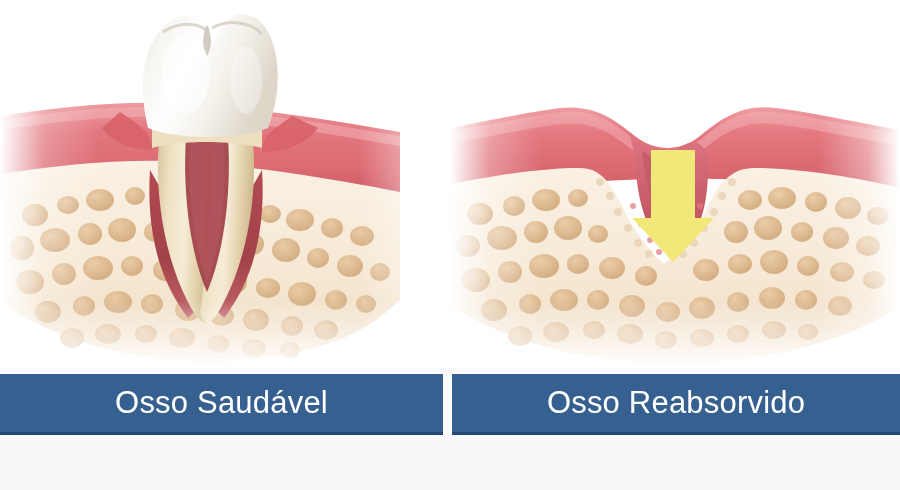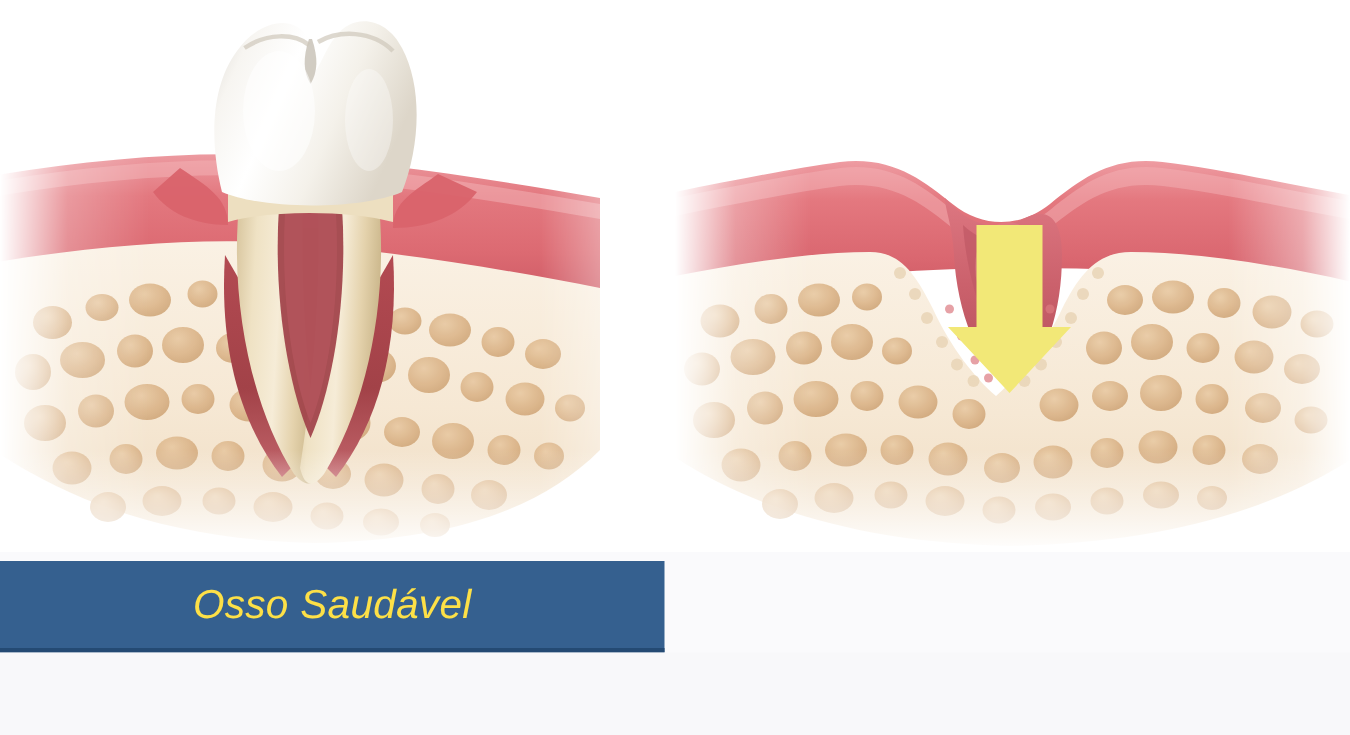--- a/index.html
+++ b/index.html
@@ -50,27 +50,26 @@
     border-bottom: 3px solid #244A73;
     display: flex;
     align-items: center;
     justify-content: center;
     box-shadow: 0 0 2px rgba(255,255,255,0.6);
   }
   .label-cell.left  { width: 443px; }
   .label-gap        { width: 9px; background: #FAFAFC; }
   .label-cell.right { width: 448px; }
   .label-text {
-    color: #fde047;
-    font-size: 27px;
+    color: #ffffff;
+    font-size: 31px;
     font-weight: 400;
     letter-spacing: 0.2px;
     font-family: "Liberation Sans", sans-serif;
     white-space: nowrap;
-    font-style: italic;
   }
 
   
   .bottom-fill {
     position: absolute;
     left: 0; top: 435px;
     width: 900px; height: 55px;
     background: #F8F8FA;
   }
 </style>
@@ -410,16 +409,19 @@
         <rect x="0" y="300" width="450" height="68" fill="url(#bottomFadeR)"></rect>
       </svg>
     </div>
   </div>
 
   <div class="label-bar">
     <div class="label-cell left">
       <span class="label-text">Osso Saudável</span>
     </div>
     <div class="label-gap"></div>
+    <div class="label-cell right">
+      <span class="label-text">Osso Reabsorvido</span>
+    </div>
   </div>
 
   <div class="bottom-fill"></div>
 </div>
 
 </body></html>

